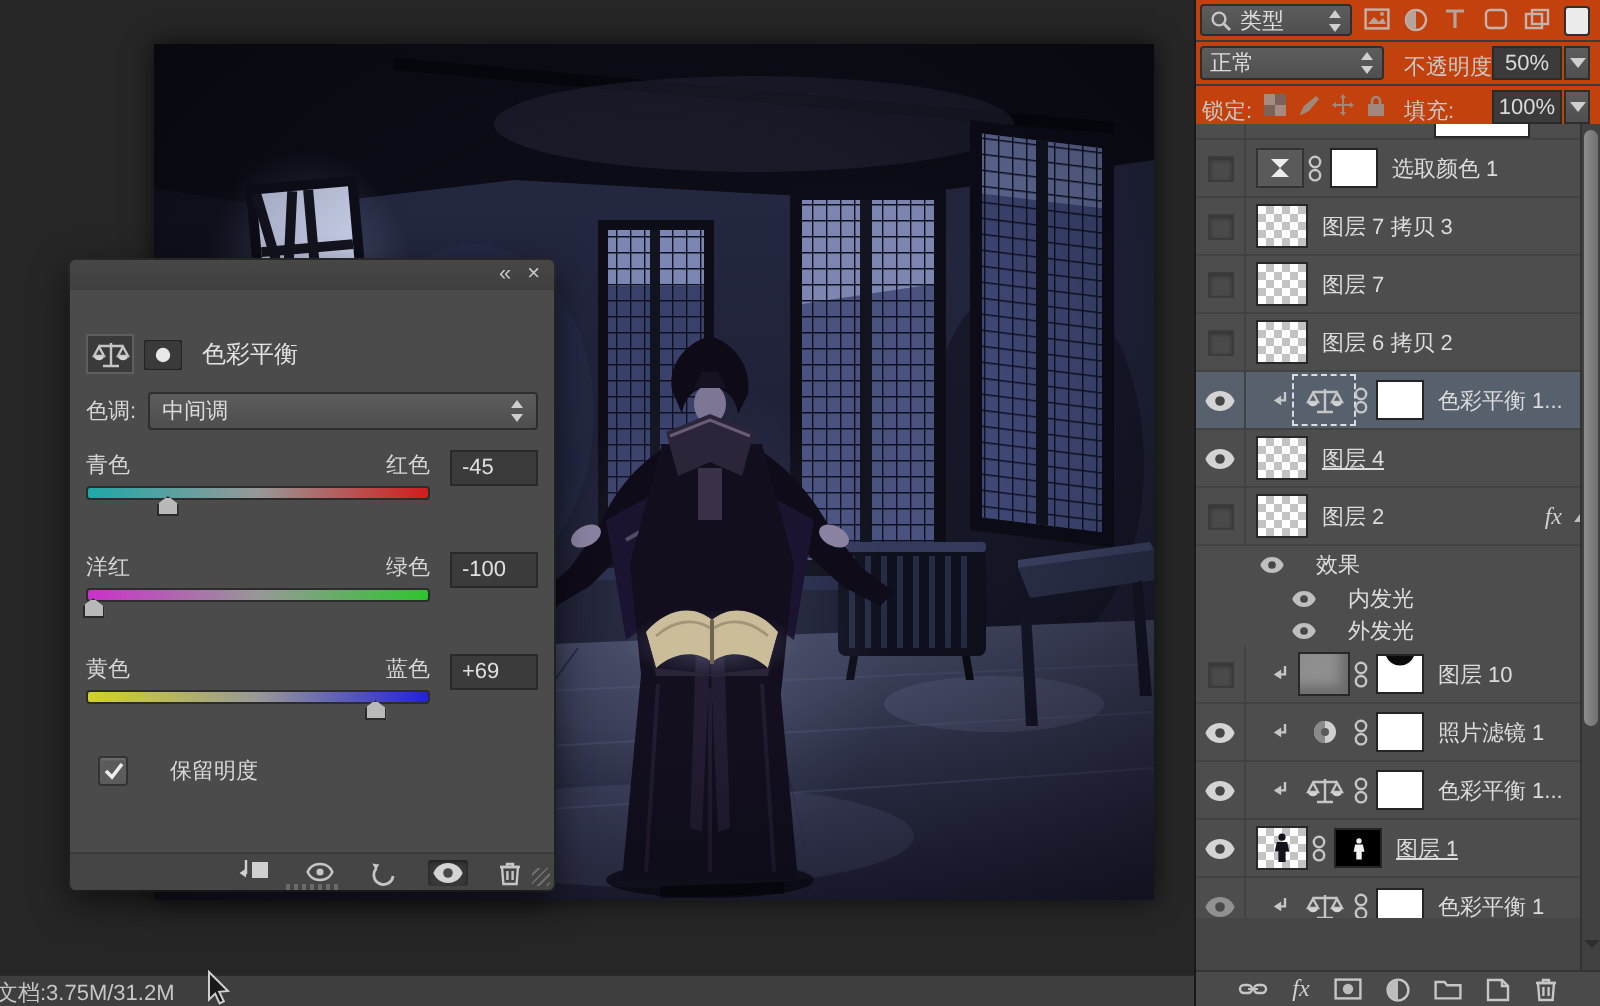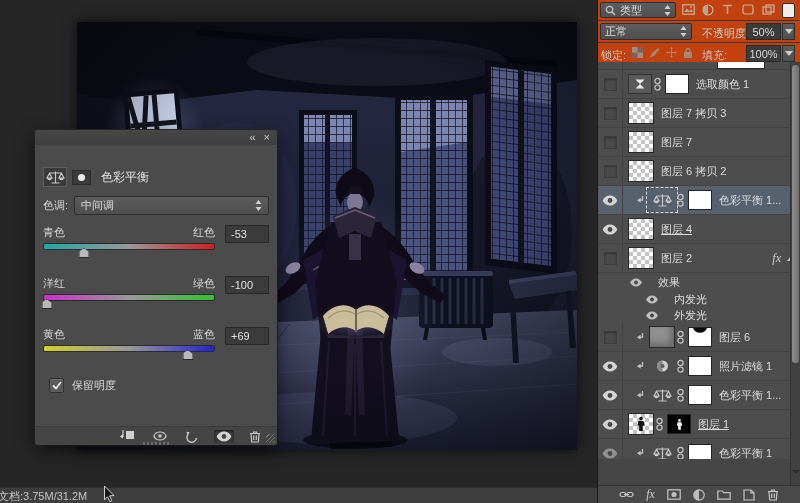--- a/index.html
+++ b/index.html
@@ -88,21 +88,21 @@
   .tselect .sp{margin-left:auto;display:flex}
   #sliders{margin:10px 8px 0}
   .sgroup{display:flex;margin-bottom:26px}
   .sleft{flex:1}
   .srow1{display:flex;justify-content:space-between;color:#d6d6d6;margin-bottom:3px}
   .strack{position:relative;height:5px;border:1px solid #2c2c2c;border-radius:2px}
   .shandle{position:absolute;top:4px;width:11px;height:10px;background:#b9b9b9;border:1px solid #2a2a2a;
            transform:translateX(-50%);clip-path:polygon(50% 0,100% 42%,100% 100%,0 100%,0 42%);box-sizing:border-box}
   .sval{width:44px;height:18px;margin-left:10px;background:#3b3b3b;border:1px solid #292929;color:#e0e0e0;
         display:flex;align-items:center;padding-left:5px;box-sizing:border-box}
-  .cbrow{display:flex;align-items:center;gap:8px;margin:14px 0 0 14px;color:#d8d8d8}
+  .cbrow{display:flex;align-items:center;gap:21px;margin:14px 0 0 14px;color:#d8d8d8}
   .cbox{width:13px;height:13px;background:#5b5b5b;border:1px solid #323232;border-radius:2px;display:flex;
         align-items:center;justify-content:center;box-shadow:inset 0 1px 1px rgba(255,255,255,.12)}
   .pfoot{position:absolute;left:0;right:0;bottom:0;height:18px;border-top:1px solid #3a3a3a;background:#454545;
          display:flex;align-items:center;justify-content:flex-end;gap:13px;padding-right:14px;border-radius:0 0 3px 3px}
   .pfoot span{display:flex;align-items:center;padding:1px 2px;border-radius:2px}
   .pfoot span.pressed{background:#383838;box-shadow:inset 0 1px 2px rgba(0,0,0,.5)}
   .pgrip{position:absolute;bottom:0;left:50%;transform:translateX(-50%);width:26px;height:3px;
          background:repeating-linear-gradient(90deg,#6a6a6a 0 2px,transparent 2px 4px)}
   .pcorner{position:absolute;right:2px;bottom:2px;width:9px;height:9px;
          background:repeating-linear-gradient(135deg,transparent 0 2px,#6f6f6f 2px 3px)}
@@ -494,21 +494,21 @@
               <svg width="9" height="15" viewBox="0 0 9 15">
                 <circle cx="4.5" cy="4" r="2.6" stroke="#c6c6c6" fill="none" stroke-width="1.2"></circle>
                 <circle cx="4.5" cy="10.6" r="2.6" stroke="#c6c6c6" fill="none" stroke-width="1.2"></circle>
               </svg>
             </span>
             <span class="mask">
               <svg width="22" height="10" viewBox="0 0 22 10">
                 <path d="M4 0a7.5 7.5 0 0014 0z" fill="#0a0a0a"></path>
               </svg>
             </span>
-            <span class="lname">图层 6</span>
+            <span class="lname">图层 10</span>
           </div>
         </div>
         <div class="lrow ">
           <div class="eyewell">
             <span style="display: flex;">
               <svg width="16" height="11" viewBox="0 0 16 11">
                 <path d="M8 .5C4.5.5 1.8 2.6.7 5.5 1.8 8.4 4.5 10.5 8 10.5s6.2-2.1 7.3-5C14.2 2.6 11.5.5 8 .5z" fill="#d4d4d4"></path>
                 <circle cx="8" cy="5.5" r="2.4" fill="#474747"></circle>
               </svg>
             </span>
@@ -722,21 +722,21 @@
           <div class="sgroup">
             <div class="sleft">
               <div class="srow1">
                 <span>青色</span>
                 <span>红色</span>
               </div>
               <div class="strack" style="background: linear-gradient(90deg, rgb(31, 168, 168), rgb(152, 152, 152) 50%, rgb(210, 28, 28));">
                 <span class="shandle" style="left: 23.5%;"></span>
               </div>
             </div>
-            <span class="sval">-53</span>
+            <span class="sval">-45</span>
           </div>
           <div class="sgroup">
             <div class="sleft">
               <div class="srow1">
                 <span>洋红</span>
                 <span>绿色</span>
               </div>
               <div class="strack" style="background: linear-gradient(90deg, rgb(204, 47, 204), rgb(152, 152, 152) 50%, rgb(47, 196, 47));">
                 <span class="shandle" style="left: 1.5%;"></span>
               </div>

